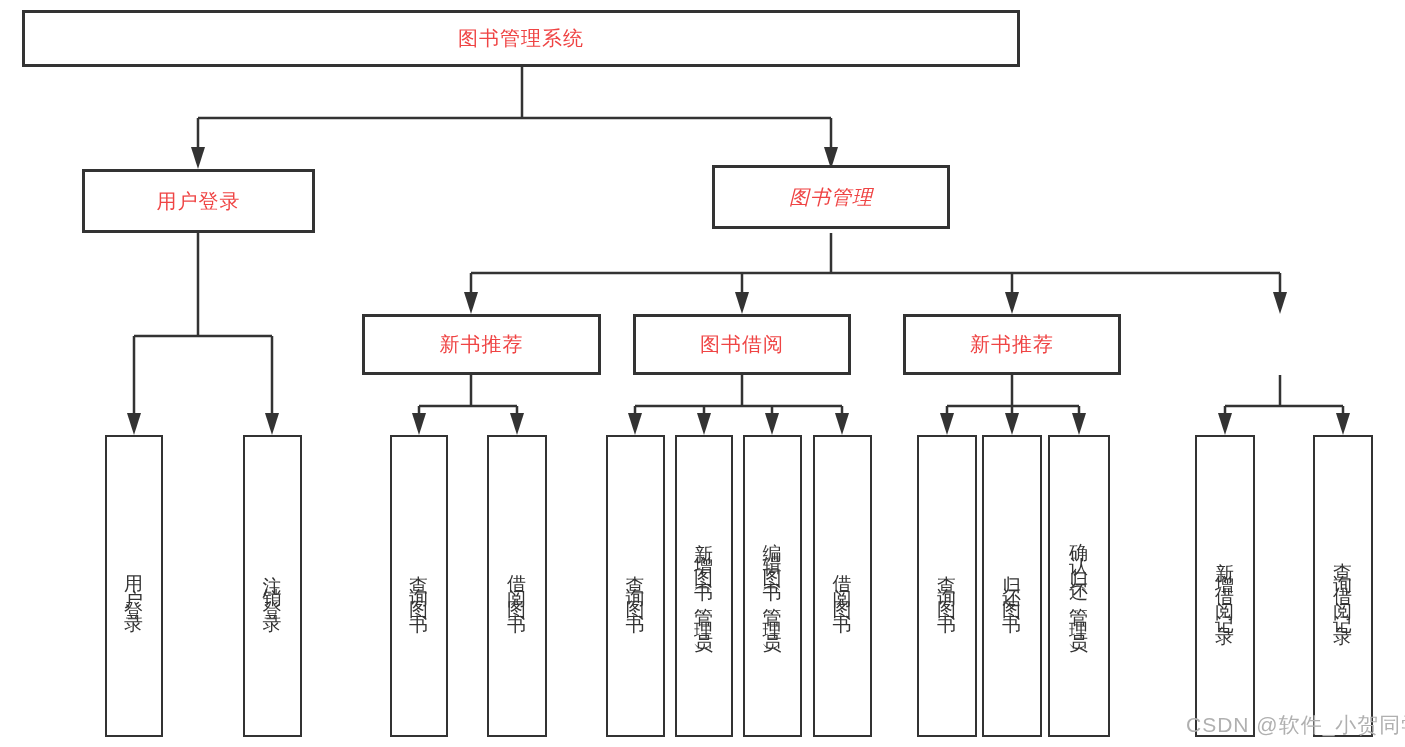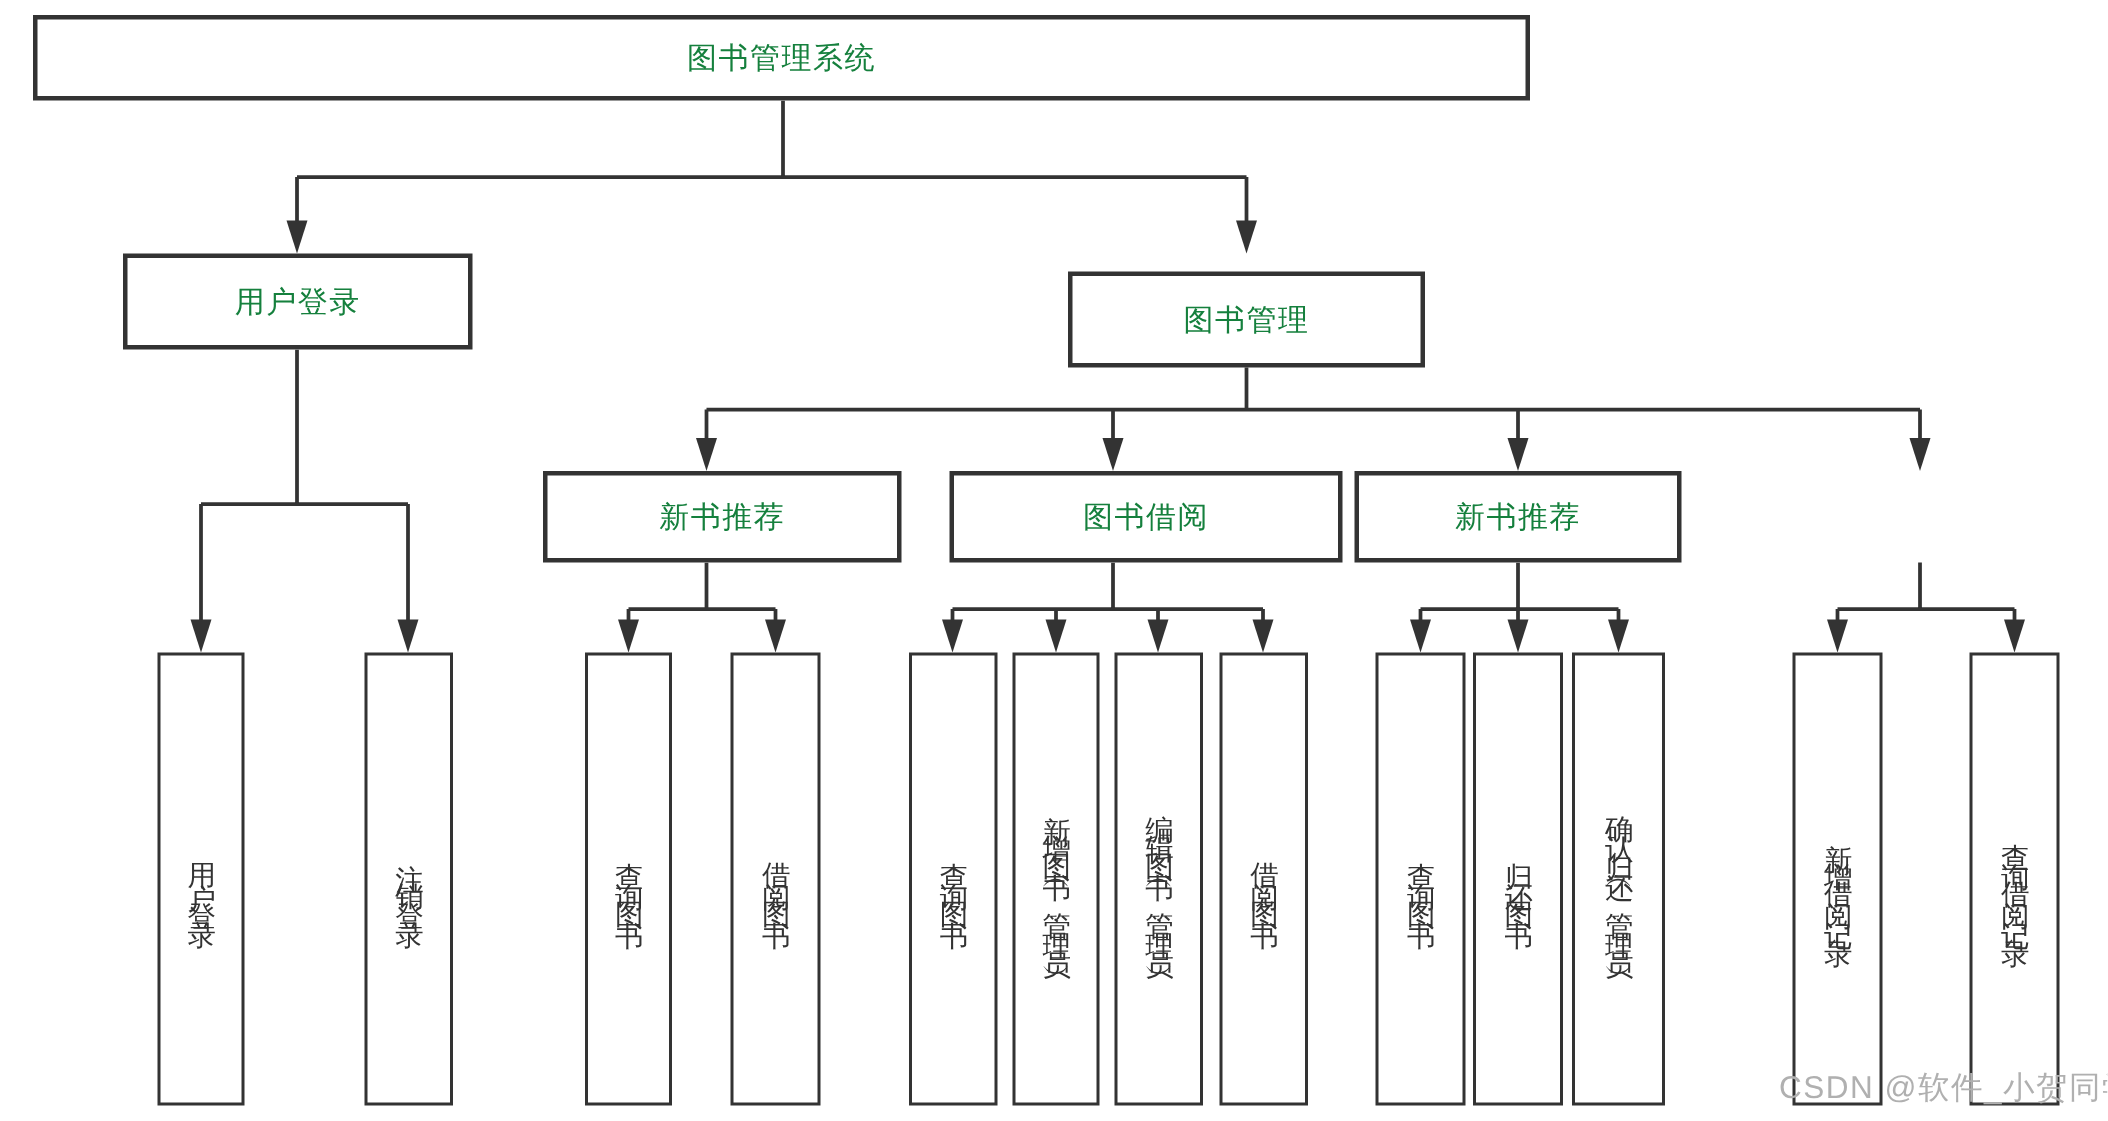--- a/index.html
+++ b/index.html
@@ -21,21 +21,21 @@
   .hbox {
     position: absolute;
     box-sizing: border-box;
     border: 3px solid #333333;
     background: #ffffff;
     display: flex;
     align-items: center;
     justify-content: center;
     font-size: 20px;
     letter-spacing: 1px;
-    color: #15803d;
+    color: #ef4444;
     white-space: nowrap;
   }
   .vbox {
     position: absolute;
     box-sizing: border-box;
     border: 2.5px solid #333333;
     background: #ffffff;
     display: flex;
     align-items: center;
     justify-content: center;
@@ -104,24 +104,24 @@
     <g>
       <path d="M1280 375 L1280 406 M1225 406 L1343 406 M1225 406 L1225 417 M1343 406 L1343 417"></path>
       <polygon points="1225,435 1218,413 1232,413"></polygon>
       <polygon points="1343,435 1336,413 1350,413"></polygon>
     </g>
   </svg>
 
   <div class="hbox" style="left:22px; top:10px; width:998px; height:57px;">图书管理系统</div>
 
   <div class="hbox" style="left:82px; top:169px; width:233px; height:64px;">用户登录</div>
-  <div class="hbox" style="left:712px; top:181px; width:238px; height:64px;">图书管理</div>
+  <div class="hbox" style="left:712px; top:165px; width:238px; height:64px;font-style:italic;">图书管理</div>
 
   <div class="hbox" style="left:362px; top:314px; width:239px; height:61px;">新书推荐</div>
-  <div class="hbox" style="left:633px; top:314px; width:262px; height:61px;">图书借阅</div>
+  <div class="hbox" style="left:633px; top:314px; width:218px; height:61px;">图书借阅</div>
   <div class="hbox" style="left:903px; top:314px; width:218px; height:61px;">新书推荐</div>
 
   <div class="vbox" style="left:105px; width:58px;">
     <span class="vtext">用户登录</span>
   </div>
   <div class="vbox" style="left:243px; width:59px;">
     <span class="vtext">注销登录</span>
   </div>
 
   <div class="vbox" style="left:390px; width:58px;">

